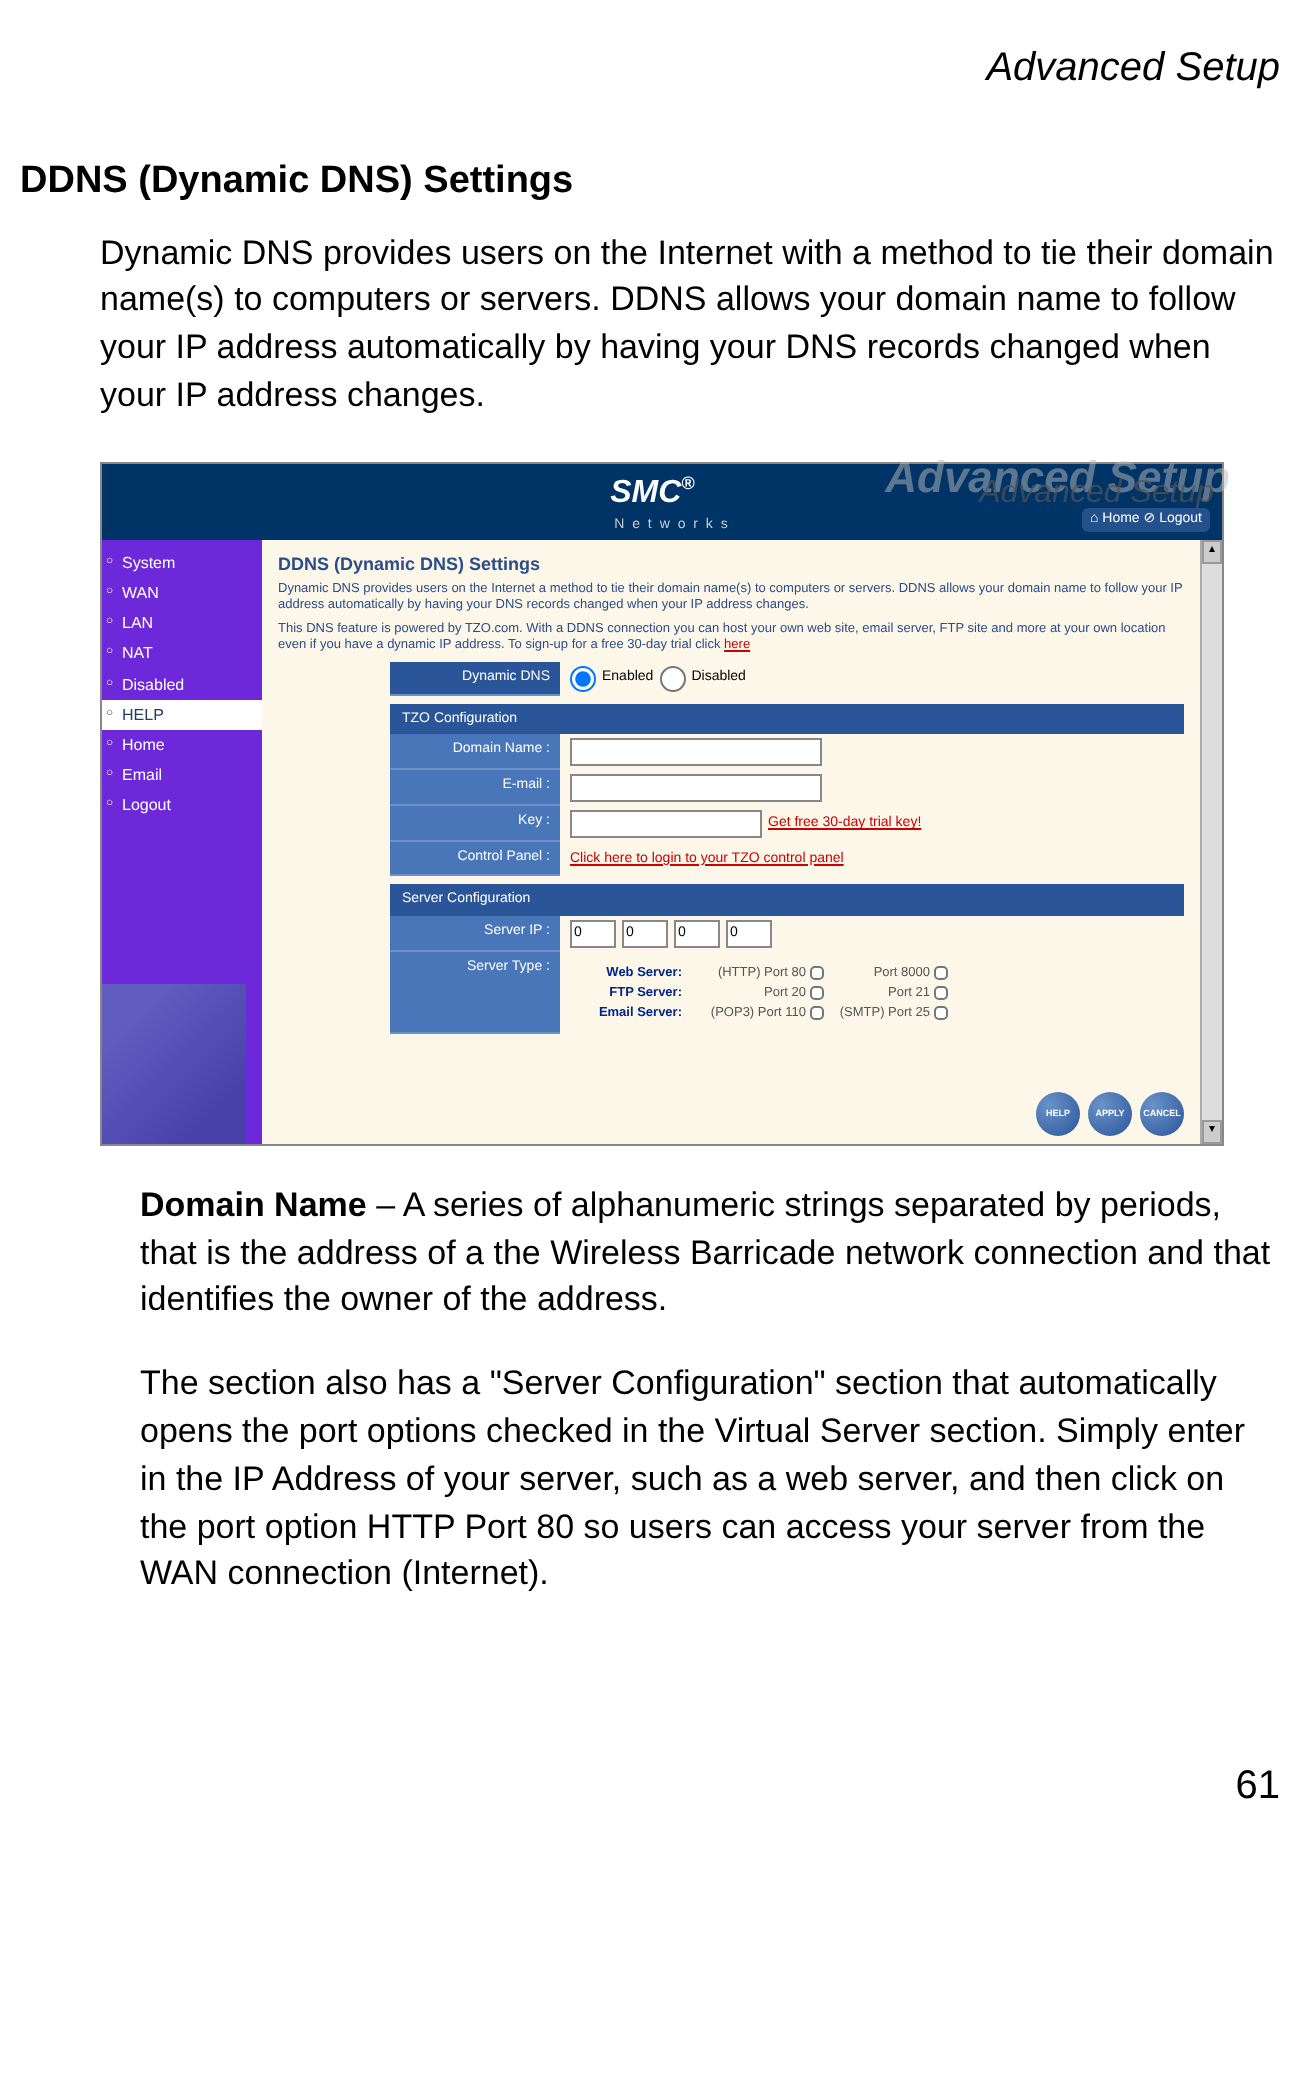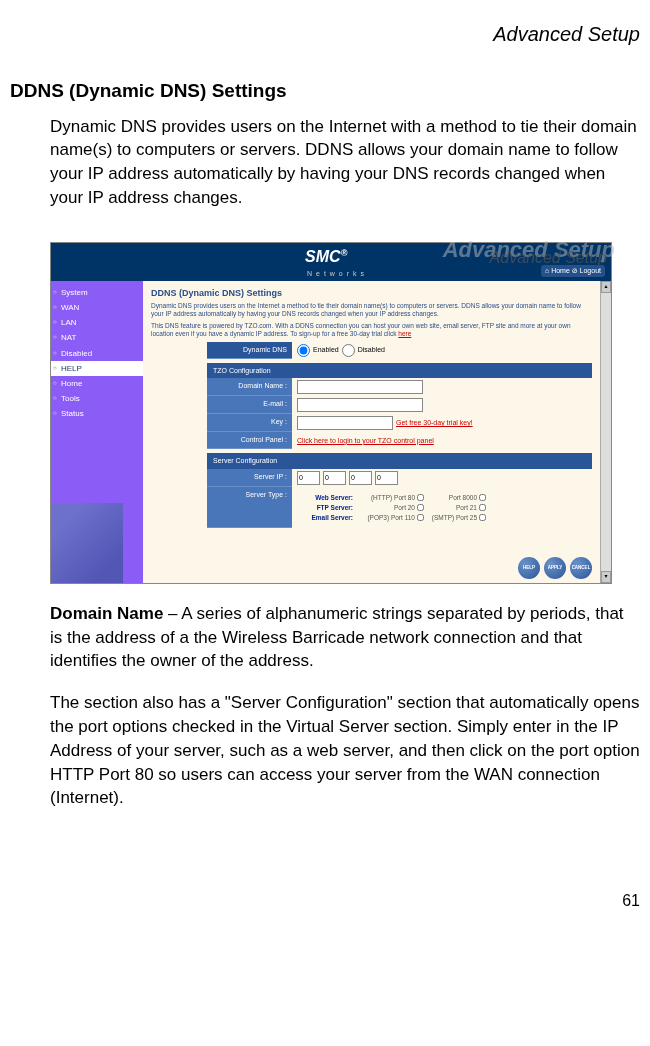--- a/index.html
+++ b/index.html
@@ -17,21 +17,21 @@
     font-size: 20px;
     margin-bottom: 30px;
   }
   .section-title {
     font-weight: bold;
     font-size: 19px;
     margin-bottom: 10px;
   }
   .intro-para {
     margin-left: 40px;
-    margin-bottom: 32px;
+    margin-bottom: 21px;
   }
   .screenshot-container {
     margin-left: 40px;
     width: 560px;
     border: 1px solid #888;
     background: #fff;
     position: relative;
     font-family: Arial, sans-serif;
   }
   .ss-topbar {
@@ -86,22 +86,22 @@
     color: #fff;
     background: #24508c;
     padding: 1px 4px;
     border-radius: 3px;
   }
   .ss-body {
     display: flex;
     background: #fcf7e8;
   }
   .ss-sidebar {
-    width: 92px;
-    background: #8b5cf6;
+    width: 80px;
+    background: #6d28d9;
     padding-top: 4px;
     min-height: 290px;
     position: relative;
   }
   .ss-nav-item {
     font-size: 8px;
     color: #fff;
     padding: 2px 4px 2px 10px;
     position: relative;
   }
@@ -233,27 +233,27 @@
   }
   .ss-scroll-arrow {
     height: 10px;
     background: #ccc;
     border: 1px solid #999;
     font-size: 6px;
     text-align: center;
     line-height: 8px;
   }
   .desc-para {
-    margin-left: 40px;
+    margin-left: 60px;
     margin-top: 18px;
     margin-bottom: 18px;
   }
   .page-num {
     text-align: right;
-    font-size: 16px;
+    font-size: 20px;
     margin-top: 80px;
   }
 </style>
 </head>
 <body>
 
 <div class="header-right">Advanced Setup</div>
 
 <div class="section-title">DDNS (Dynamic DNS) Settings</div>
 
@@ -272,22 +272,22 @@
 
   <div class="ss-body">
     <div class="ss-sidebar">
       <div class="ss-nav-item">System</div>
       <div class="ss-nav-item">WAN</div>
       <div class="ss-nav-item">LAN</div>
       <div class="ss-nav-item">NAT</div>
       <div class="ss-nav-item">Disabled</div>
       <div class="ss-nav-item highlight">HELP</div>
       <div class="ss-nav-item">Home</div>
-      <div class="ss-nav-item">Tools</div>
-      <div class="ss-nav-item">Status</div>
+      <div class="ss-nav-item">Email</div>
+      <div class="ss-nav-item">Logout</div>
       <div class="ss-sidebar-img"></div>
     </div>
 
     <div class="ss-main">
       <div class="ss-h">DDNS (Dynamic DNS) Settings</div>
       <div class="ss-desc">Dynamic DNS provides users on the Internet a method to tie their domain name(s) to computers or servers. DDNS allows your domain name to follow your IP address automatically by having your DNS records changed when your IP address changes.</div>
       <div class="ss-desc">
         <span>This DNS feature is powered by TZO.com. With a DDNS connection you can host your own web site, email server, FTP site and more at your own location even if you have a dynamic IP address. To sign-up for a free 30-day trial click </span><a>here</a>
       </div>
 

